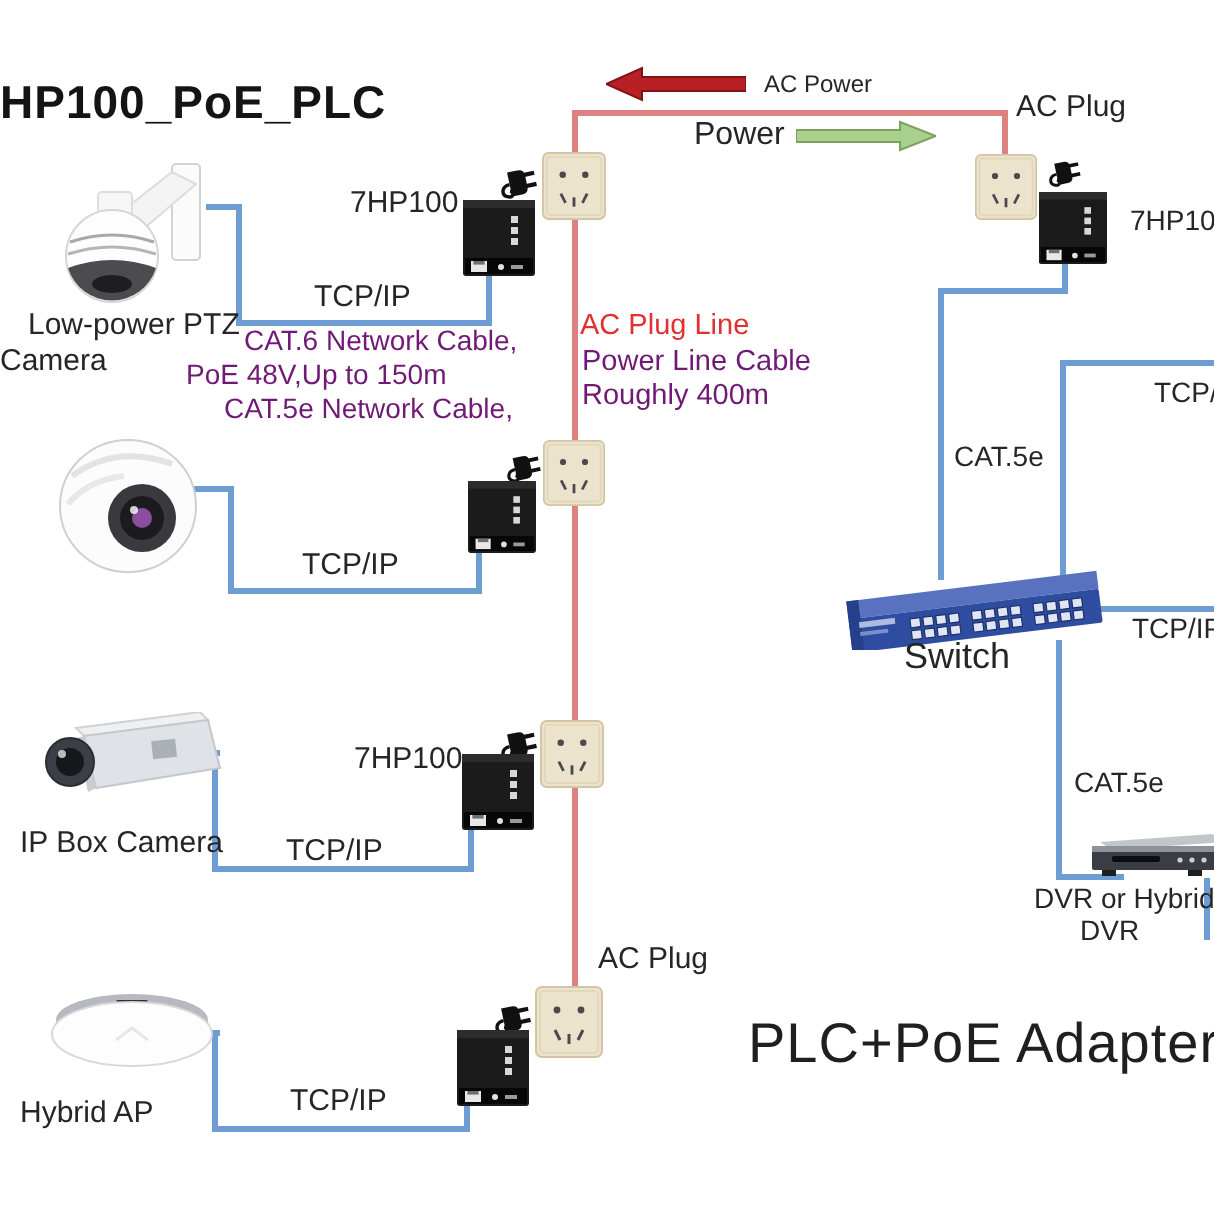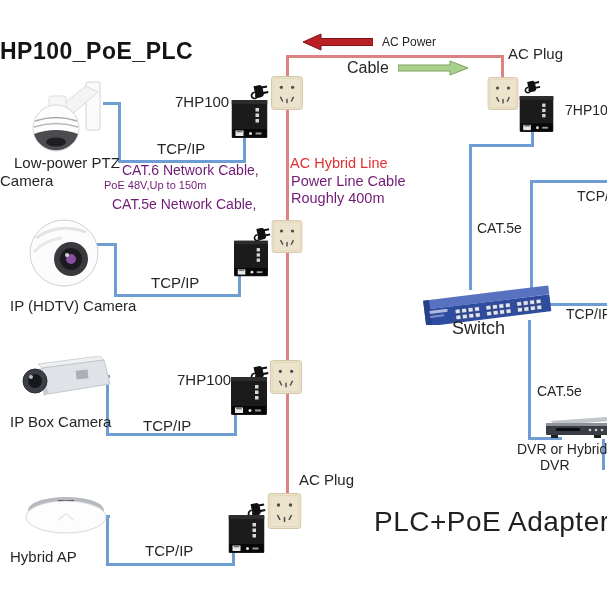--- a/index.html
+++ b/index.html
@@ -100,21 +100,21 @@
 
   <div class="vline red" style="left:286px;top:56px;height:441px"></div>
   <div class="hline red" style="left:286px;top:55px;width:218px"></div>
   <div class="vline red" style="left:501px;top:55px;height:26px"></div>
 
   <svg class="dev" style="left:303px;top:33px" width="70" height="18" viewBox="0 0 70 18">
     <polygon points="0,9 18,1 18,5.5 70,5.5 70,12.5 18,12.5 18,17" fill="#b92025" stroke="#7f1416" stroke-width="1"></polygon>
   </svg>
   <span class="lbl" style="left:382px;top:36px;font-size:12px">AC Power</span>
 
-  <span class="lbl" style="left:347px;top:59px;font-size:16px">Cable</span>
+  <span class="lbl" style="left:347px;top:59px;font-size:16px">Power</span>
   <svg class="dev" style="left:398px;top:60px" width="70" height="16" viewBox="0 0 70 16">
     <polygon points="0,5 52,5 52,1 70,8 52,15 52,11 0,11" fill="#a9d18e" stroke="#7e9f5e" stroke-width="1"></polygon>
   </svg>
 
   <span class="lbl title" style="left:0px;top:38px">HP100_PoE_PLC</span>
 
   <svg class="dev" style="left:16px;top:66px" width="92" height="92" viewBox="0 0 92 92">
     <rect x="70" y="16" width="14" height="48" rx="2" fill="#fbfbfb" stroke="#d2d2d2"></rect>
     <polygon points="42,42 70,20 82,26 54,50" fill="#f4f4f4" stroke="#dcdcdc"></polygon>
     <rect x="33" y="30" width="17" height="15" rx="2" fill="#f6f6f6" stroke="#dddddd"></rect>
@@ -129,21 +129,20 @@
 
   <svg class="dev" style="left:28px;top:216px" width="74" height="72" viewBox="0 0 74 72">
     <ellipse cx="36" cy="37" rx="34" ry="33" fill="#fcfcfc" stroke="#d0d0d0"></ellipse>
     <path d="M8,22 Q30,6 58,16" fill="none" stroke="#e3e3e3" stroke-width="3"></path>
     <path d="M6,36 Q16,24 34,22" fill="none" stroke="#e8e8e8" stroke-width="3"></path>
     <circle cx="43" cy="43" r="17" fill="#3a3a3e"></circle>
     <circle cx="43" cy="43" r="11" fill="#1b1b1f"></circle>
     <circle cx="43" cy="43" r="5" fill="#8a4e9e"></circle>
     <circle cx="39" cy="39" r="2" fill="#ffffff" opacity="0.8"></circle>
   </svg>
-  <span class="lbl" style="left:10px;top:297px;font-size:15px">IP (HDTV) Camera</span>
 
   <svg class="dev" style="left:20px;top:356px" width="92" height="56" viewBox="0 0 92 56">
     <polygon points="22,12 84,4 80,0 18,8" fill="#eef0f2" stroke="#cfd3d7"></polygon>
     <polygon points="22,12 84,4 90,28 28,38" fill="#dfe2e6" stroke="#c4c8cc"></polygon>
     <polygon points="22,12 28,38 24,40 18,13" fill="#c9cdd2"></polygon>
     <rect x="56" y="14" width="12" height="9" fill="#aab0b8" transform="rotate(-6 62 18)"></rect>
     <circle cx="15" cy="25" r="12" fill="#3c4046" stroke="#2a2d31"></circle>
     <circle cx="15" cy="25" r="7" fill="#16181b"></circle>
     <circle cx="11" cy="21" r="2" fill="#ffffff" opacity="0.7"></circle>
   </svg>
@@ -163,24 +162,24 @@
     </svg>
   <svg class="dev" style="left:271px;top:76px" width="32" height="34" viewBox="0 0 34 36">
       <use href="#sym-outlet"></use>
     </svg>
   <svg class="dev" style="left:231px;top:100px" width="37" height="38" viewBox="0 0 36 38">
       <use href="#sym-adapter"></use>
     </svg>
   <span class="lbl" style="left:157px;top:140px;font-size:15px">TCP/IP</span>
 
   <span class="lbl t-blue" style="left:122px;top:162px;font-size:14px">CAT.6 Network Cable,</span>
-  <span class="lbl t-blue" style="left:104px;top:179px;font-size:11px">PoE 48V,Up to 150m</span>
+  <span class="lbl t-blue" style="left:93px;top:179px;font-size:14px">PoE 48V,Up to 150m</span>
   <span class="lbl t-blue" style="left:112px;top:196px;font-size:14px">CAT.5e Network Cable,</span>
 
-  <span class="lbl t-red" style="left:290px;top:155px;font-size:14.5px">AC Hybrid Line</span>
+  <span class="lbl t-red" style="left:290px;top:155px;font-size:14.5px">AC Plug Line</span>
   <span class="lbl t-dim" style="left:291px;top:173px;font-size:14.5px">Power Line Cable</span>
   <span class="lbl t-dim" style="left:291px;top:190px;font-size:14.5px">Roughly 400m</span>
 
   <svg class="dev" style="left:251px;top:226px;transform:rotate(-12deg)" width="20" height="16" viewBox="0 0 22 18">
       <use href="#sym-plug"></use>
     </svg>
   <svg class="dev" style="left:271px;top:220px" width="32" height="33" viewBox="0 0 34 36">
       <use href="#sym-outlet"></use>
     </svg>
   <svg class="dev" style="left:234px;top:240px" width="34" height="37" viewBox="0 0 36 38">

